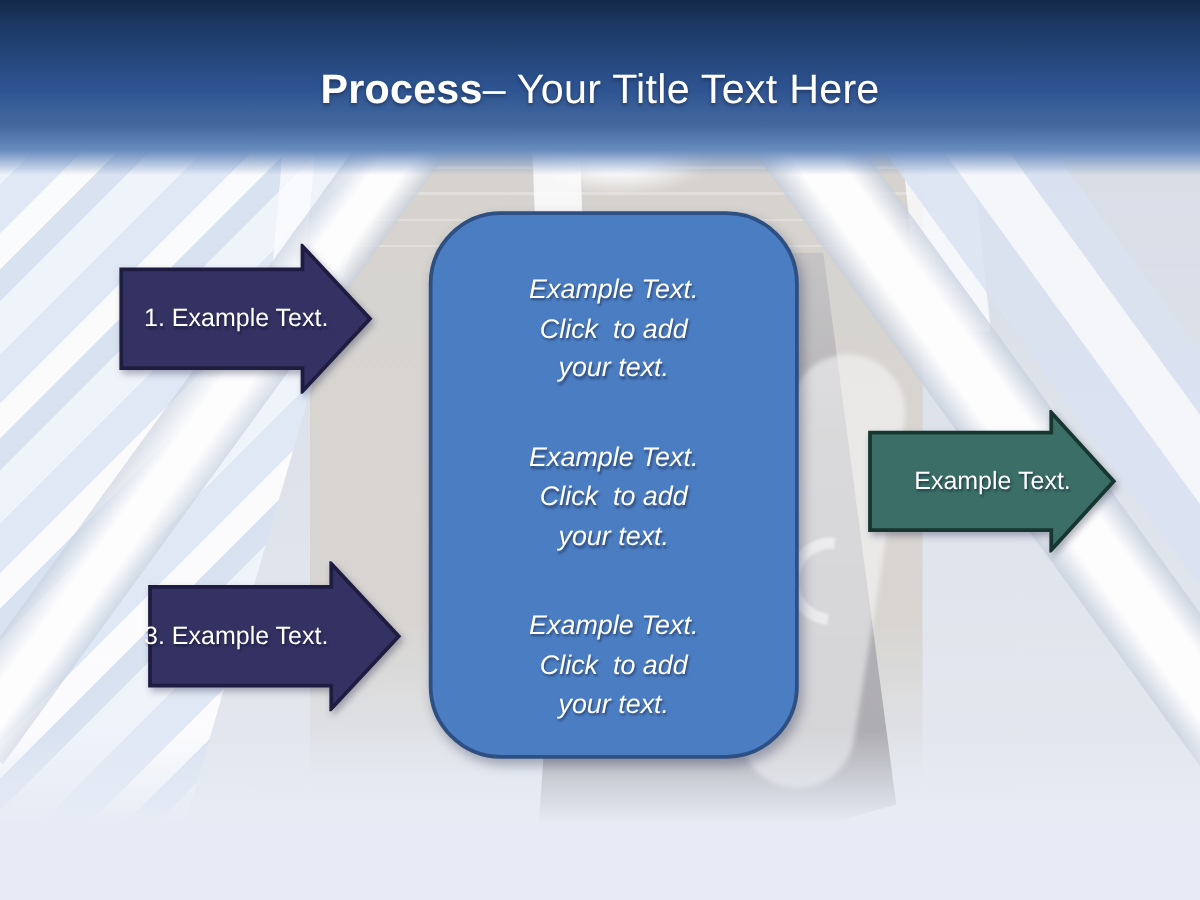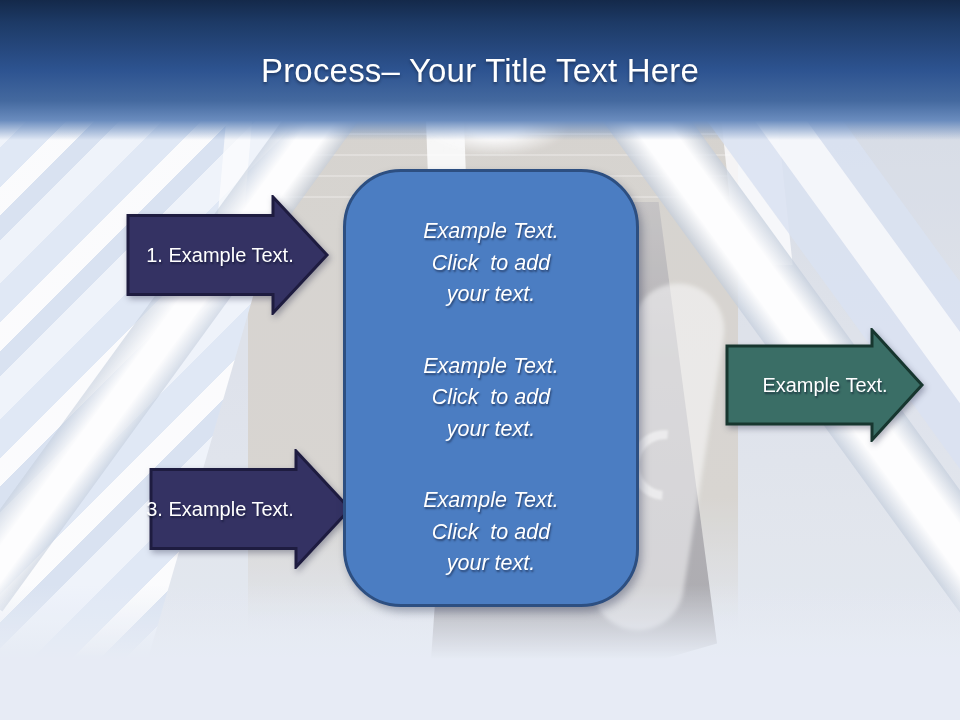--- a/index.html
+++ b/index.html
@@ -61,25 +61,25 @@
   .wash { inset:0; background: rgba(243,246,250,.18); }
 
   
   .header { position:absolute; left:0; top:0; width:100%; height:140px;
     background: linear-gradient(180deg,
       #14294a 0%, #1d3a66 16%, #2d5390 50%, #44699f 72%,
       #6a8cbe 86%, rgba(150,170,200,0) 100%); }
   .title { margin:0; padding-top:52px; text-align:center;
     color:#ffffff; font-size:33px; font-weight:400; letter-spacing:.2px;
     text-shadow: 0 2px 3px rgba(10,20,40,.45); }
-  .title .t-bold { font-weight:400; }
+  .title .t-bold { font-weight:700; }
   .title .t-rest { }
 
   
-  .arrow { position:absolute;margin-left:31px; }
+  .arrow { position:absolute; }
   .arrow svg { display:block; filter: drop-shadow(2px 3px 3px rgba(25,30,60,.35)); }
   .arrow-label { position:absolute; inset:0; display:flex;
     align-items:center; justify-content:center;
     color:#ffffff; font-size:20px;
     text-shadow: 1px 2px 2px rgba(10,15,40,.55); }
   .arrow-step  { left:95px; width:204px; height:120px; }
   .arrow-step .arrow-label { padding-right:16px; }
   .a1 { top:195px; } .a2 { top:325px; } .a3 { top:449px;padding-left:23px; }
   .arrow-step polygon { fill: var(--step-arrow-fill,#343263); stroke: var(--step-arrow-border,#1e1c40); stroke-width:3; }
   .arrow-result { left:694px; top:328px; width:200px; height:114px; }

